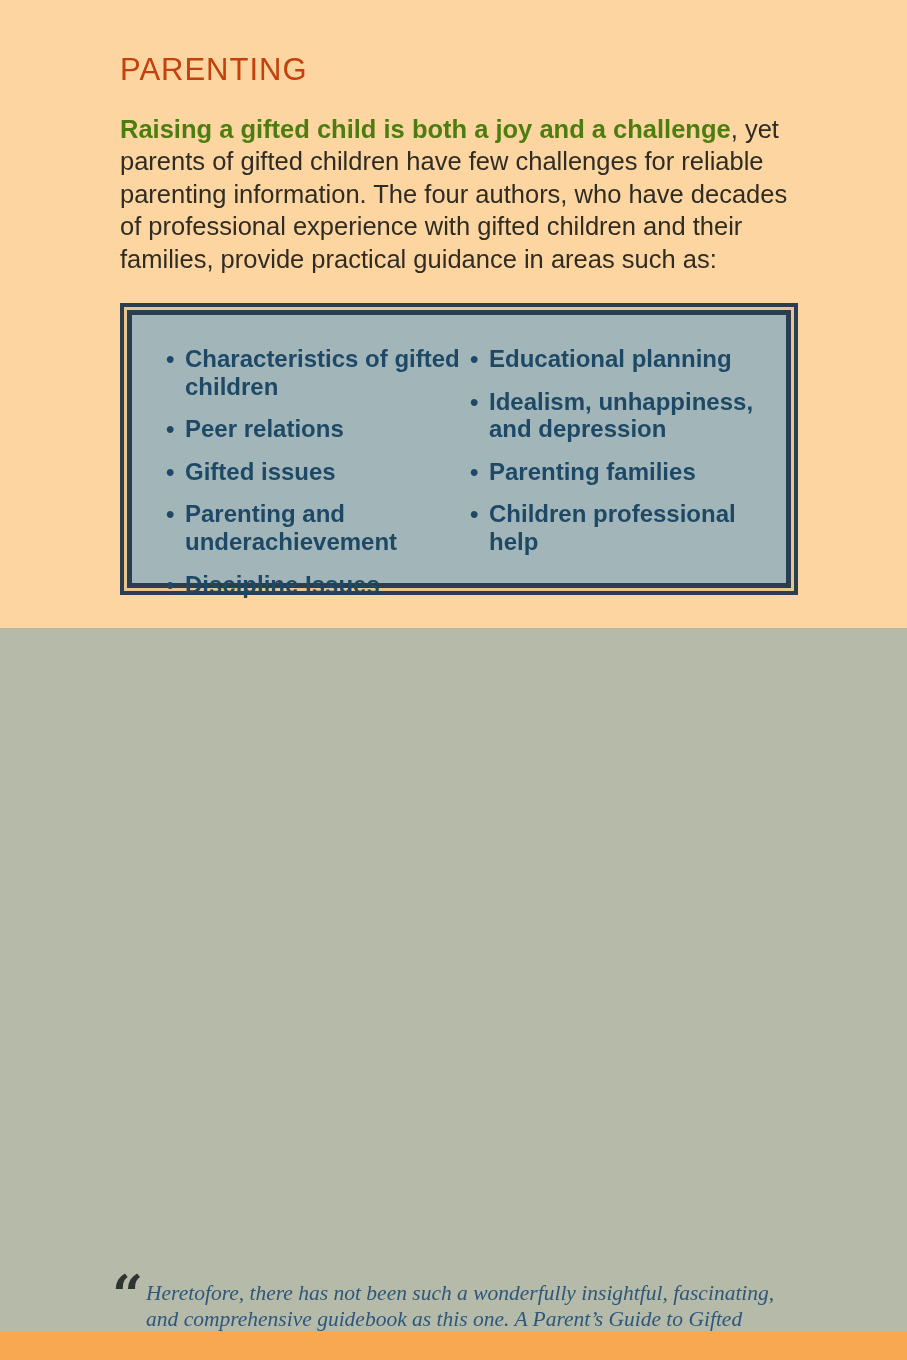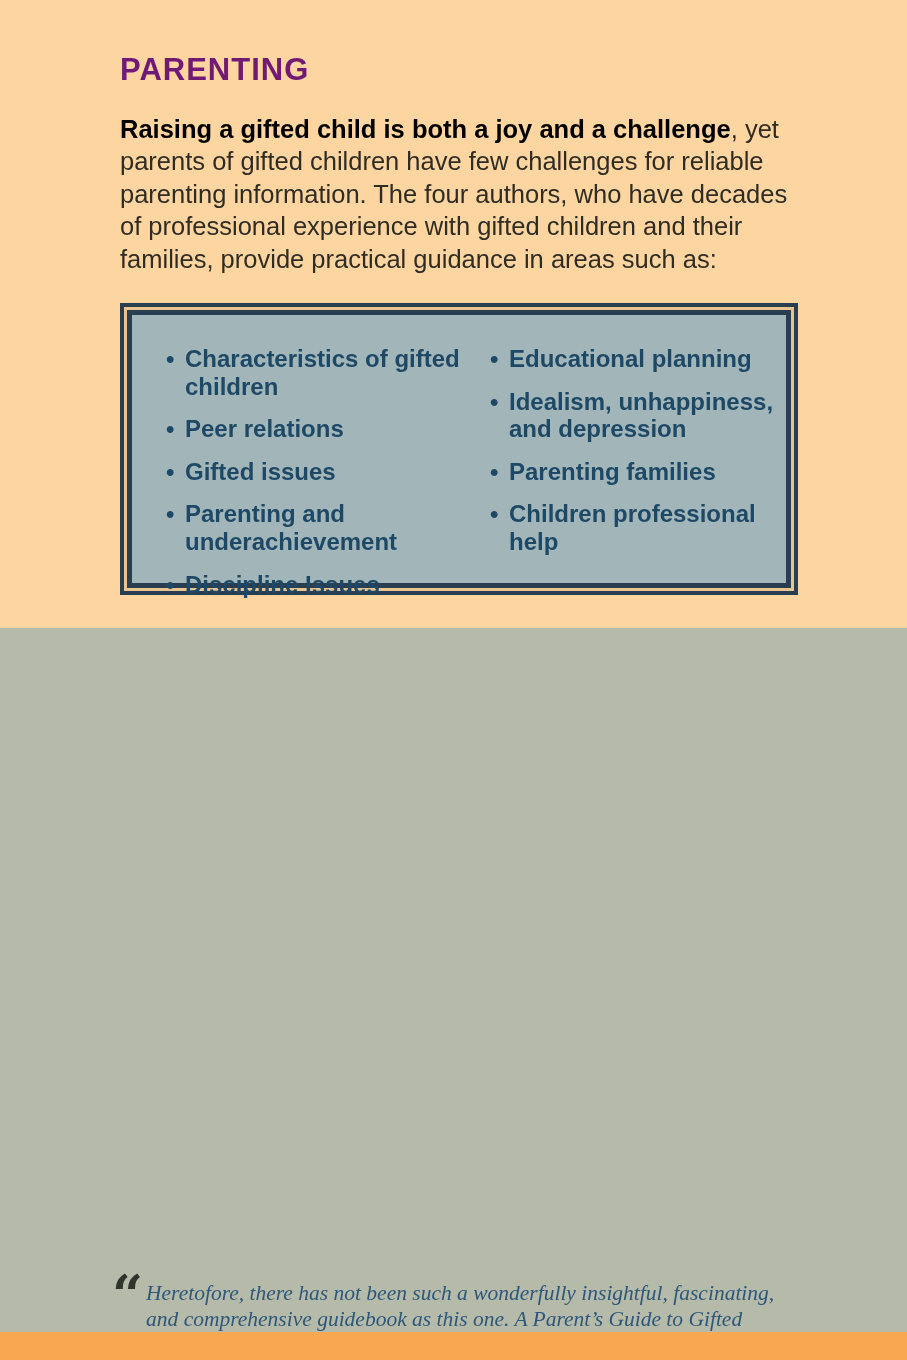--- a/index.html
+++ b/index.html
@@ -10,35 +10,35 @@
   }
 
   
   .top-section    { position:absolute; left:0; top:0; width:907px; height:628px; background:#fcd5a0; }
   .bottom-section { position:absolute; left:0; top:628px; width:907px; height:704px; background:#b6baa9; }
   .orange-strip   { position:absolute; left:0; top:1332px; width:907px; height:28px; background:#f7a851; }
 
   
   .category {
     position:absolute; left:120px; top:52px;
-    font-size:31px; font-weight:bold; letter-spacing:1px; color:#701a75;
+    font-size:31px; font-weight:normal; letter-spacing:1px; color:#c2410c;
   }
   .intro {
     position:absolute; left:120px; top:113px; width:676px;
     font-size:25.5px; line-height:1.27; color:#2f2c24;
   }
-  .intro .lead { font-weight:bold; color:#000000; }
+  .intro .lead { font-weight:bold; color:#4d7c0f; }
 
   .topics-outer {
     position:absolute; left:120px; top:303px; width:678px; height:292px;
     background:#e9c48f; border:4px solid #2a3e52; padding:3px;
   }
   .topics-inner {
     width:100%; height:100%; border:5px solid #2a3e52; background:#a2b6b9;
-    display:grid; grid-template-columns:300px 1fr; column-gap:24px;
+    display:grid; grid-template-columns:300px 1fr; column-gap:4px;
     padding:30px 12px 8px 34px;
   }
   .topics-col ul { list-style:none; }
   .topics-col li {
     font-size:24px; font-weight:bold; color:#1e4966; line-height:1.15;
     margin-bottom:15px; padding-left:19px; text-indent:-19px;
   }
   .topics-col li .bullet { display:inline-block; width:19px; text-indent:0; }
 
   

